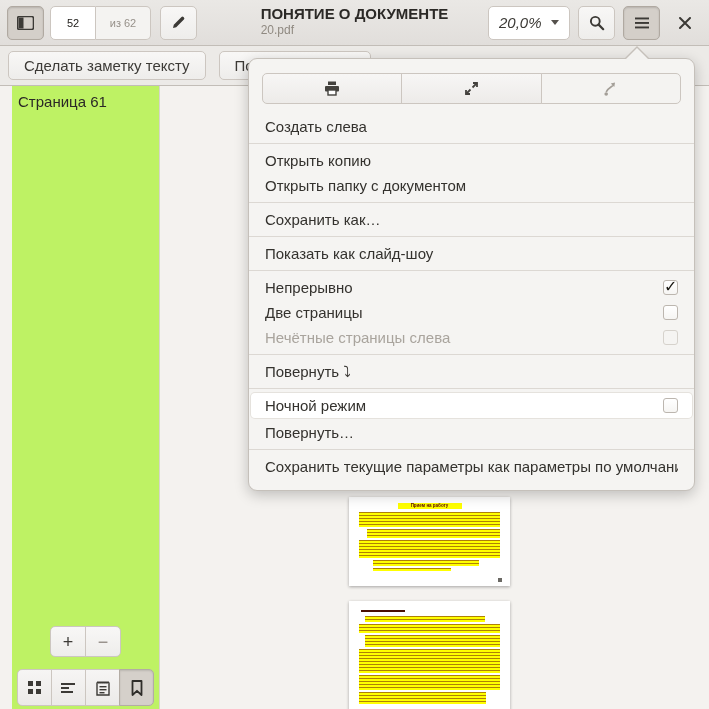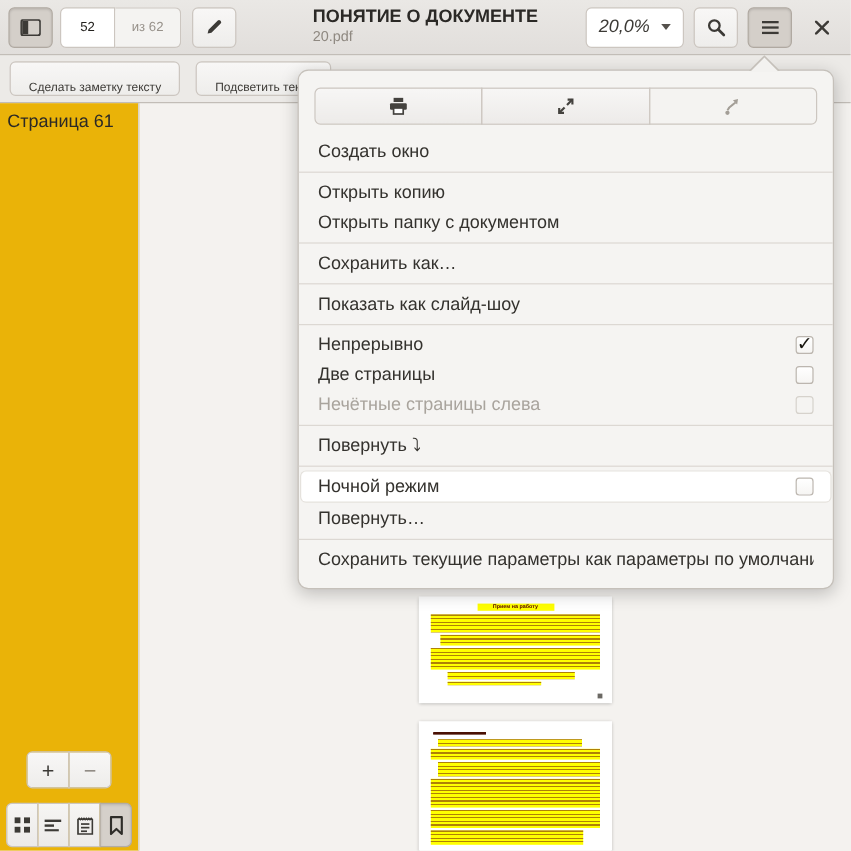--- a/index.html
+++ b/index.html
@@ -40,26 +40,26 @@
   .zoom-btn { width:82px; background:#fff; justify-content:space-between; padding:0 10px; }
   .caret-down { width:0; height:0; border:4px solid transparent; border-top:5px solid #55514c; margin-top:4px; }
   .close-btn { width:34px; height:34px; border:none; background:transparent; display:flex; align-items:center; justify-content:center; }
 
   
   .toolbar2 {
     position:absolute; top:46px; left:0; right:0; height:40px;
     background:#eceae7; border-bottom:1px solid #c2bdb7;
     display:flex; align-items:center; padding:0 8px; gap:13px; z-index:1;
   }
-  .tb-btn { height:29px; padding:0 15px; font-size:10px;align-items:flex-end; }
+  .tb-btn { height:29px; padding:0 15px; font-size:15px; }
 
   
   .sidebar {
-    position:absolute; top:86px; left:0; width:116px; bottom:0;
-    background:#eab308; border-right:1px solid #d7d3cd; z-index:1;
+    position:absolute; top:86px; left:12px; width:148px; bottom:0;
+    background:#bef264; border-right:1px solid #d7d3cd; z-index:1;
   }
   .bookmark-item { font-size:15px; color:#2b2926; padding:7px 6px; }
   .bm-actions { position:absolute; bottom:52px; left:0; right:0; display:flex; justify-content:center; }
   .bm-btn { width:36px; height:31px; font-size:18px; line-height:1; }
   .bm-btn.add { border-radius:5px 0 0 5px; }
   .bm-btn.remove { border-radius:0 5px 5px 0; margin-left:-1px; color:#8d8780; }
   .side-tabs { position:absolute; bottom:3px; left:5px; right:5px; height:37px; display:flex; }
   .tab {
     flex:1; margin-left:-1px; border:1px solid #ccc6c0;
     background:linear-gradient(#f6f5f4,#eceae8);
@@ -286,21 +286,21 @@
         <svg width="15" height="16" viewBox="0 0 15 16">
             <circle cx="3.2" cy="13" r="1.8" fill="#a39e97"></circle>
             <path d="M3.2 11 C4.5 7.5 7.5 6.5 10 4.5" fill="none" stroke="#a39e97" stroke-width="1.6"></path>
             <path d="M7.8 2.6 L12 1.6 L11.3 6 Z" fill="#a39e97"></path>
           </svg>
       </span>
     </div>
   </div>
 
   <div class="menu-item">
-    <span class="label">Создать окно</span>
+    <span class="label">Создать слева</span>
   </div>
   <div class="sep"></div>
   <div class="menu-item">
     <span class="label">Открыть копию</span>
   </div>
   <div class="menu-item">
     <span class="label">Открыть папку с документом</span>
   </div>
   <div class="sep"></div>
   <div class="menu-item">

